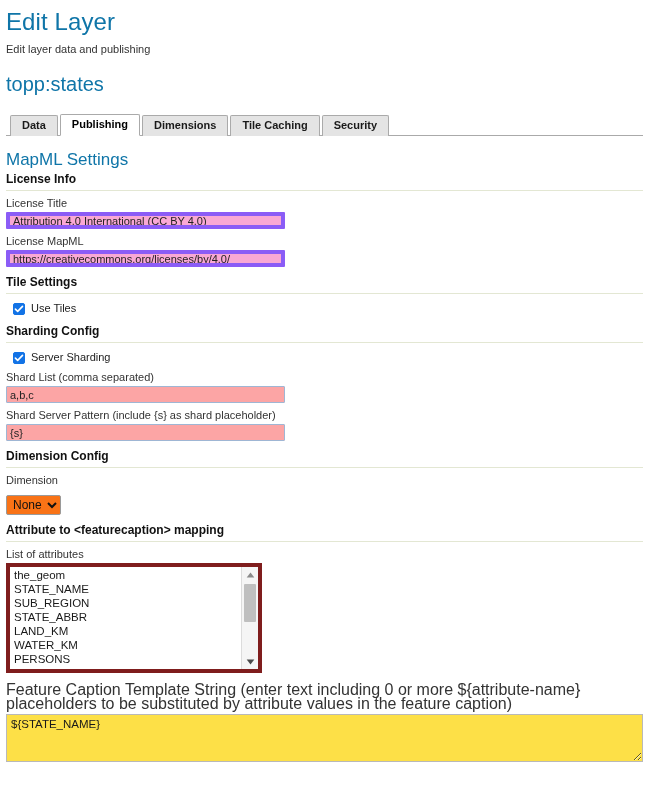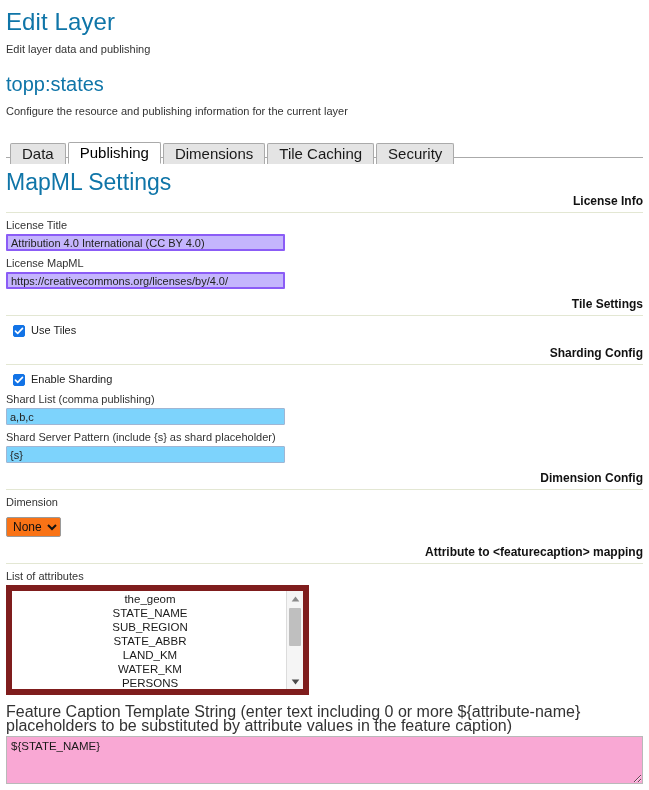--- a/index.html
+++ b/index.html
@@ -56,90 +56,89 @@
     margin-top: 18px;
     height: 22px;
     position: relative;
     border-bottom: 1px solid #aaaaaa;
     display: flex;
     align-items: flex-end;
     padding-left: 4px;
     box-sizing: border-box;
   }
   .tab {
-    font-size: 15px;
-    font-weight: normal;
+    font-size: 11px;
+    font-weight: bold;
     color: #1a1a1a;
     background: #e4e4e4;
     border: 1px solid #aaaaaa;
     border-bottom: none;
     padding: 3px 11px 4px 11px;
     margin-right: 2px;
     line-height: 13px;
     position: relative;
-    top: 7px;
+    top: 1px;
     border-radius: 2px 2px 0 0;
     cursor: pointer;
     white-space: nowrap;
   }
   .tab.active {
     background: #ffffff;
     color: #000000;
     border-bottom: 1px solid #ffffff;
     z-index: 2;
   }
 
   
   .content {
     padding-top: 14px;
   }
   .mapml-heading {
     color: #0f75a8;
-    font-size: 23px;
+    font-size: 17px;
     font-weight: normal;
     margin: 0 0 2px 0;
     line-height: 20px;
   }
   .section-heading {
     font-size: 12px;
     font-weight: bold;
     color: #111111;
     margin: 8px 0 0 0;
     line-height: 15px;
     padding-bottom: 3px;
     border-bottom: 1px solid #e3e7d3;
     width: 637px;
     box-sizing: border-box;
-    text-align: right;
   }
   .section-heading.first { margin-top: 0; }
 
   .field-label {
     font-size: 11px;
     color: #333333;
     margin: 6px 0 2px 0;
     line-height: 13px;
   }
 
   input.text-input {
     display: block;
     width: 279px;
     height: 17px;
     box-sizing: border-box;
-    border: 2px solid #8b5cf6;
-    background: #c4b5fd;
+    border: 4px solid #8b5cf6;
+    background: #f9a8d4;
     font-family: "Liberation Sans", sans-serif;
     font-size: 11px;
     color: #222222;
     padding: 1px 3px;
     border-radius: 1px;
     outline: none;
   }
   input.text-input.tinted {
-    background: #7dd3fc;
+    background: #fca5a5;
     border: 1px solid #9fb6d4;
   }
 
   .check-row {
     display: flex;
     align-items: center;
     margin: 7px 0 0 0;
     height: 15px;
     text-align: center;
   }
@@ -169,28 +168,27 @@
     color: #111111;
     padding: 1px 2px;
     border: 1px solid #9a9a9a;
     background: #f97316;
     border-radius: 2px;
     height: 20px;
   }
 
   
   .attr-list {
-    width: 303px;
+    width: 256px;
     height: 110px;
     box-sizing: border-box;
-    border: 6px solid #7f1d1d;
+    border: 4px solid #7f1d1d;
     background: #ffffff;
     position: relative;
     overflow: hidden;
-    text-align: center;
   }
   .attr-items {
     position: absolute;
     left: 0; top: 0; right: 17px; bottom: 0;
     padding: 1px 0 0 2px;
     overflow: hidden;
   }
   .attr-item {
     font-size: 11.5px;
     line-height: 14px;
@@ -230,40 +228,39 @@
     margin: 10px 0 3px 0;
     line-height: 14px;
     width: 637px;
   }
   textarea.caption-area {
     display: block;
     width: 637px;
     height: 48px;
     box-sizing: border-box;
     border: 1px solid #b9b9b9;
-    background: #f9a8d4;
+    background: #fde047;
     font-family: "Liberation Sans", sans-serif;
     font-size: 11.5px;
     color: #1a1a1a;
     padding: 3px 4px;
     resize: both;
     outline: none;
     overflow: hidden;
   }
 </style>
 </head>
 <body>
 
 <div class="page">
 
   <h1 class="page-title">Edit Layer</h1>
   <p class="page-subtitle">Edit layer data and publishing</p>
 
   <h2 class="resource-title">topp:states</h2>
-  <p class="resource-subtitle">Configure the resource and publishing information for the current layer</p>
 
   <div class="tabbar">
     <div class="tab">Data</div>
     <div class="tab active">Publishing</div>
     <div class="tab">Dimensions</div>
     <div class="tab">Tile Caching</div>
     <div class="tab">Security</div>
   </div>
 
   <div class="content">
@@ -289,23 +286,23 @@
     </div>
 
     
     <div class="section-heading">Sharding Config</div>
     <div class="check-row">
       <span class="checkbox">
         <svg width="10" height="10" viewBox="0 0 10 10" aria-hidden="true">
           <path d="M1.4 5.1 L3.7 7.4 L8.5 2.4" stroke="#ffffff" stroke-width="1.6" fill="none" stroke-linecap="round" stroke-linejoin="round"></path>
         </svg>
       </span>
-      <span class="check-label">Enable Sharding</span>
+      <span class="check-label">Server Sharding</span>
     </div>
-    <div class="field-label">Shard List (comma publishing)</div>
+    <div class="field-label">Shard List (comma separated)</div>
     <input class="text-input tinted" type="text" value="a,b,c" style="">
     <div class="field-label">Shard Server Pattern (include {s} as shard placeholder)</div>
     <input class="text-input tinted" type="text" value="{s}" style="">
 
     
     <div class="section-heading">Dimension Config</div>
     <div class="field-label">Dimension</div>
     <select class="dim-select">
       <option>None</option>
     </select>

